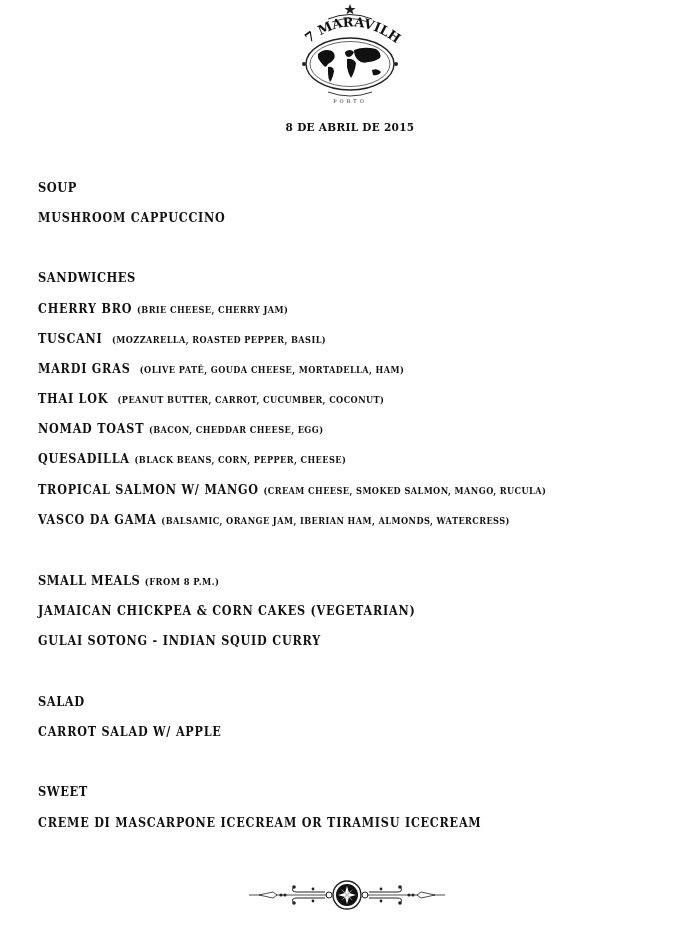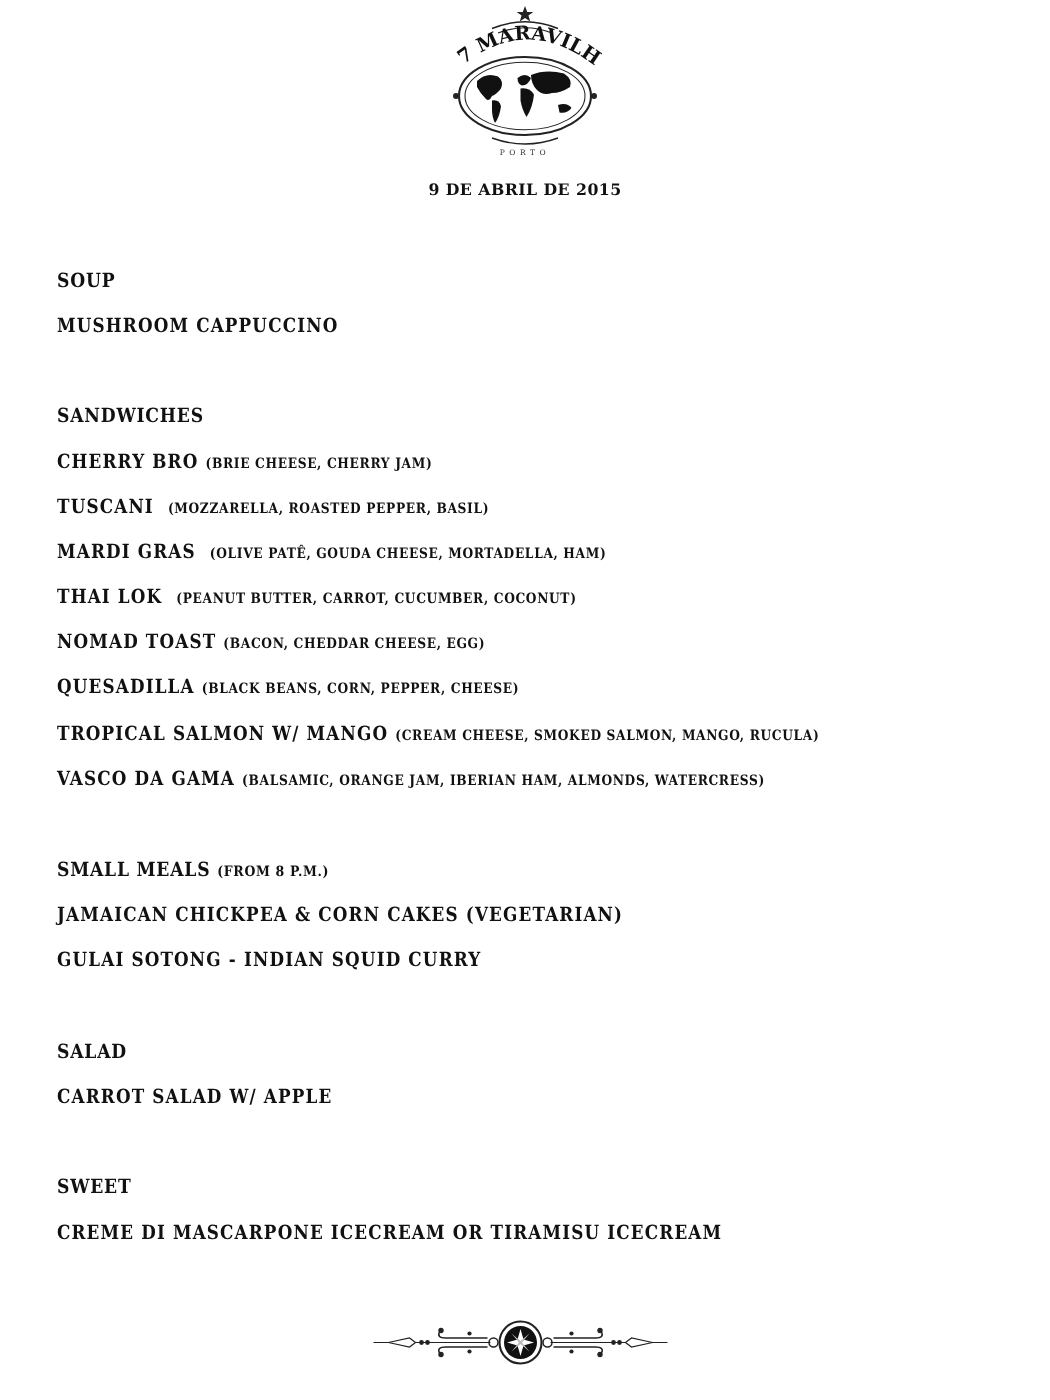--- a/index.html
+++ b/index.html
@@ -40,21 +40,21 @@
     <path d="M56 48 Q66 44 78 47 Q84 51 82 56 Q76 60 70 60 Q64 62 60 58 Q56 54 56 48 Z"></path>
     <path d="M74 68 Q80 66 83 70 Q80 74 75 73 Z"></path>
   </g>
 
   <circle cx="6" cy="62" r="2" fill="#222"></circle>
   <circle cx="98" cy="62" r="2" fill="#222"></circle>
   <path d="M30 90 Q52 98 74 90" stroke="#222" stroke-width="0.9" fill="none"></path>
   <text x="52" y="101" text-anchor="middle" font-family="DejaVu Serif, serif" font-size="5" letter-spacing="3" fill="#333">PORTO</text>
 </svg>
 
-<div class="date">9 DE ABRIL DE 2015</div>
+<div class="date">8 DE ABRIL DE 2015</div>
 
 <div class="menu">
 
   <div class="row heading" style="top:180px">SOUP</div>
   <div class="row item" style="top:210px"><span>MUSHROOM CAPPUCCINO</span></div>
 
   <div class="row heading" style="top:270px">SANDWICHES</div>
   <div class="row item" style="top:301px"><span>CHERRY BRO</span> <span class="desc">(BRIE CHEESE, CHERRY JAM)</span></div>
   <div class="row item" style="top:331px"><span>TUSCANI</span>&nbsp; <span class="desc">(MOZZARELLA, ROASTED PEPPER, BASIL)</span></div>
   <div class="row item" style="top:361px"><span>MARDI GRAS</span>&nbsp; <span class="desc">(OLIVE PATÊ, GOUDA CHEESE, MORTADELLA, HAM)</span></div>

